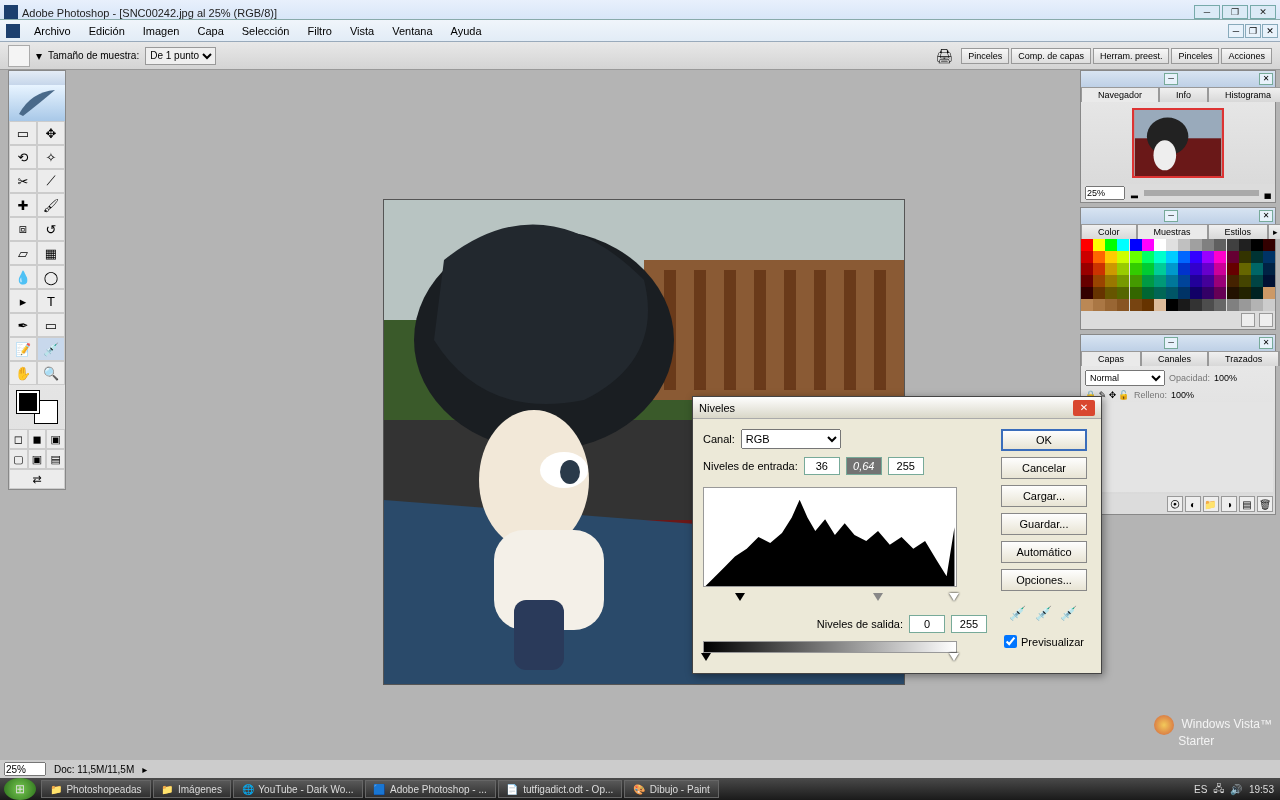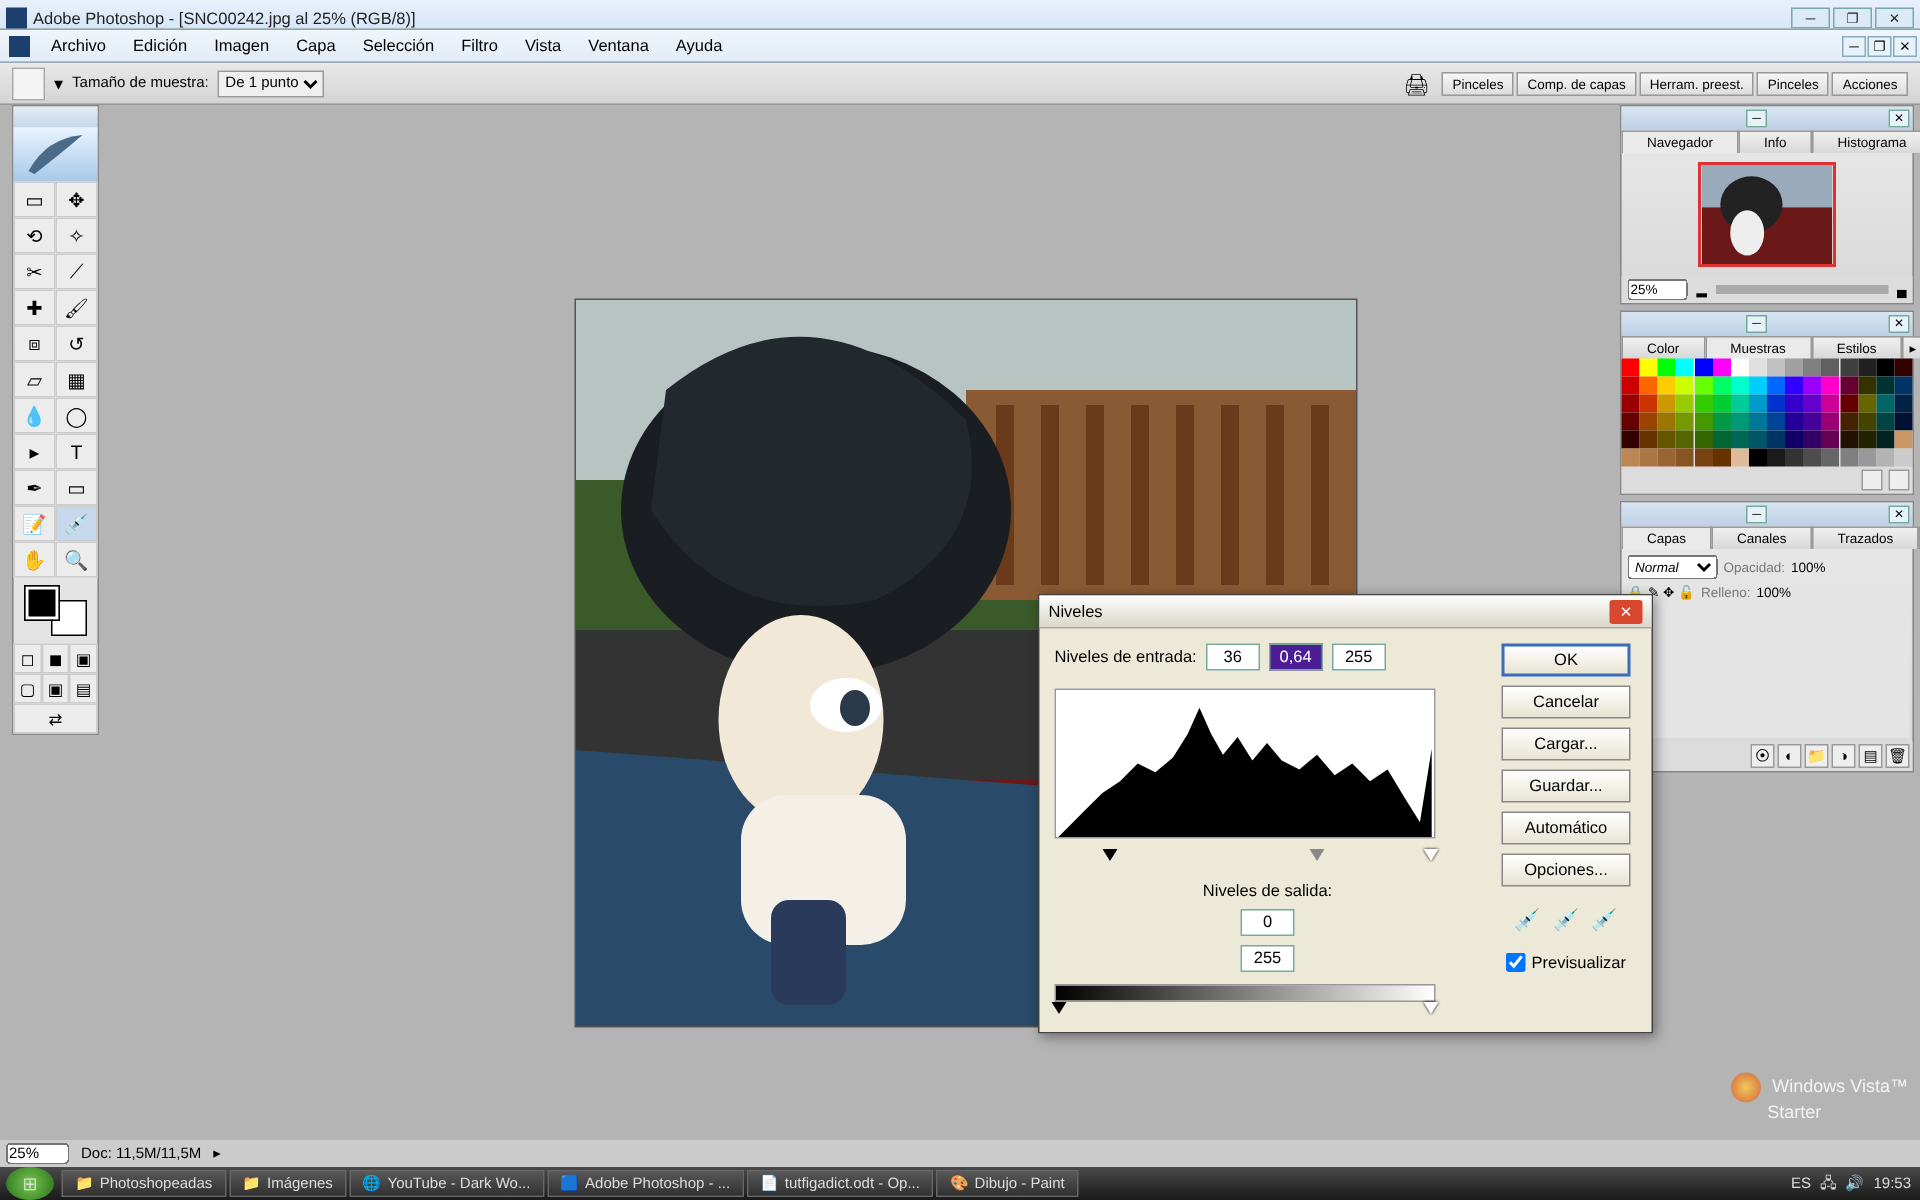--- a/index.html
+++ b/index.html
@@ -62,40 +62,40 @@
 
 
 .swatch-grid { display:grid; grid-template-columns: repeat(16, 1fr); }
 .swatch { width:12px; height:12px; cursor:pointer; }
 .swatch-foot { height:18px; background:#dcdcdc; display:flex;justify-content:flex-end;gap:4px;padding:2px;}
 .swatch-foot .ic { width:14px;height:14px;border:1px solid #999;background:#eee;cursor:pointer; }
 
 
 .layers-body { padding:2px; font-size:9px; }
 .layers-ctrl { display:flex; gap:4px; padding:2px; align-items:center; }
-.layers-ctrl select { font-size:9px; height:16px; width:60px;font-style:italic; }
+.layers-ctrl select { font-size:9px; height:16px; width:80px; }
 .layers-ctrl .op-label { color:#777; }
 .layer-row { display:flex; align-items:center; background:#5a8edb; color:#fff; padding:2px; height:28px; gap:4px;}
 .layer-row .eye { width:14px;height:14px;background:#fff;border:1px solid #888; }
 .layer-row .thumb { width:26px;height:22px;background:#234;border:1px solid #fff; }
 .layer-row .lock { margin-left:auto; }
 .layer-foot { display:flex; gap:2px; padding:2px; background:#dcdcdc; justify-content:flex-end;}
 .layer-foot .ic { width:16px;height:16px;border:1px solid #999;background:#eee;cursor:pointer;font-size:10px;display:flex;align-items:center;justify-content:center;}
 
 
 .dialog { position:absolute; left:692px; top:326px; width:410px; background:#ece9d8; border:1px solid #444; box-shadow:2px 2px 8px rgba(0,0,0,.4); font-size:11px; }
 .dialog .dtitle { height:22px; background:linear-gradient(#fefefe,#d9d7c8); display:flex; align-items:center; padding:0 6px; font-weight:normal; border-bottom:1px solid #aaa;}
 .dialog .dclose { margin-left:auto; width:22px;height:16px;background:#d9472f;color:#fff;display:flex;align-items:center;justify-content:center;font-size:10px;cursor:pointer;border-radius:2px;}
 .dialog .dbody { display:flex; padding:10px; gap:10px; }
 .dialog .dleft { flex:1; }
 .dialog .dright { width:94px; display:flex; flex-direction:column; gap:6px; align-items:center; }
 .dialog .drow { display:flex; align-items:center; gap:6px; margin-bottom:8px; }
 .dialog select { font-size:11px; height:20px; width:100px; }
 .dialog .num { width:36px; height:18px; font-size:11px; text-align:center; border:1px solid #7a9; }
-.dialog .num.sel { background:#4c1d95; color:#fff; }
+.dialog .num.sel { background:#737373; color:#fff;font-style:italic; }
 .dialog .btn { width:86px; height:22px; background:linear-gradient(#fefefe,#e8e4d4); border:1px solid #888; font-size:11px; cursor:pointer; }
 .dialog .btn.primary { border:2px solid #3a6dbb; }
 .histo { width:254px; height:100px; border:1px solid #999; background:#fff; margin:4px 0;}
 .histo-sliders { position:relative; width:254px; height:10px; }
 .tri { position:absolute; width:0;height:0; border-left:5px solid transparent;border-right:5px solid transparent;border-top:8px solid #000; top:0; cursor:pointer;}
 .tri.gray { border-top-color:#888; }
 .tri.white { border-top-color:#fff; filter:drop-shadow(0 0 1px #000); }
 .outgrad { width:254px; height:12px; background:linear-gradient(90deg,#000,#fff); border:1px solid #999; margin-top:4px;}
 .eyedrops { display:flex; gap:8px; margin:8px 0;}
 .eyedrops span { font-size:14px; cursor:pointer; }
@@ -420,34 +420,38 @@
   </div>
 
   <div class="dialog">
     <div class="dtitle">
       <span>Niveles</span>
       <div class="dclose">✕</div>
     </div>
     <div class="dbody">
       <div class="dleft">
         <div class="drow">
+          <span>Canal:</span>
+          <select><option>RGB</option></select>
+        </div>
+        <div class="drow">
           <span>Niveles de entrada:</span>
           <input class="num" value="36" style="">
           <input class="num sel" value="0,64" style="">
           <input class="num" value="255" style="">
         </div>
         <svg class="histo" viewBox="0 0 254 100">
           <path d="M0 100 L8 92 L20 80 L30 70 L42 62 L54 50 L66 56 L78 46 L88 30 L96 12 L104 30 L112 44 L122 32 L132 48 L142 36 L152 48 L164 54 L176 44 L188 58 L200 50 L212 62 L224 54 L236 74 L246 90 L254 40 L254 100 Z" fill="#000"></path>
         </svg>
         <div class="histo-sliders">
           <div class="tri" style="left:32px"></div>
           <div class="tri gray" style="left:170px"></div>
           <div class="tri white" style="left:246px"></div>
         </div>
-        <div class="drow" style="margin-top:12px;justify-content:flex-end;flex-direction:column;">
+        <div class="drow" style="margin-top:12px;justify-content:flex-end;">
           <span>Niveles de salida:</span>
           <input class="num" value="0" style="">
           <input class="num" value="255" style="">
         </div>
         <div class="outgrad"></div>
         <div class="histo-sliders">
           <div class="tri" style="left:-2px"></div>
           <div class="tri white" style="left:246px"></div>
         </div>
       </div>

